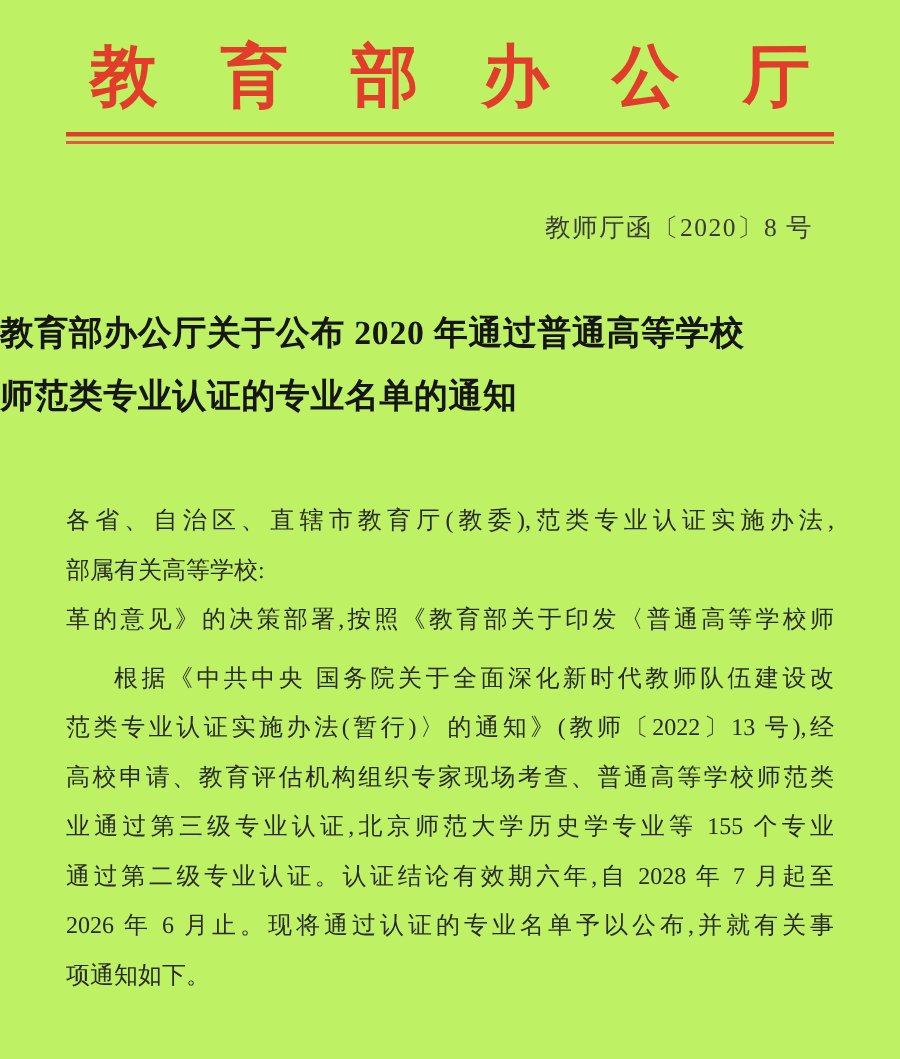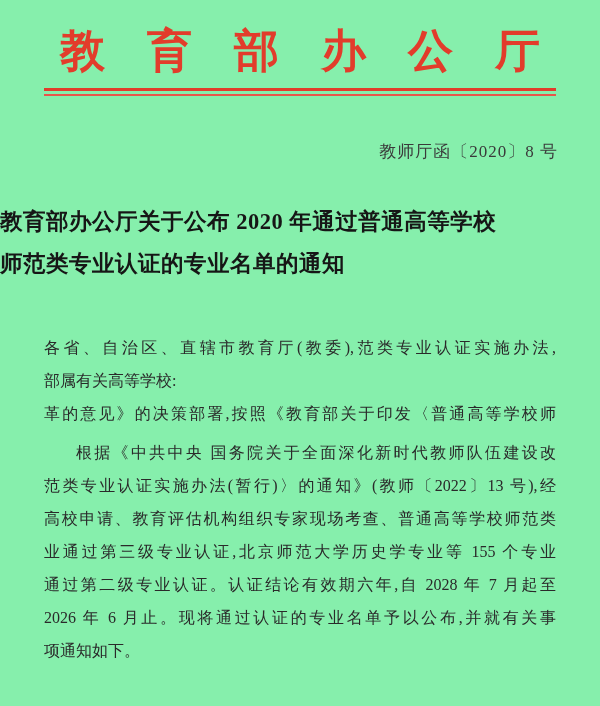--- a/index.html
+++ b/index.html
@@ -1,20 +1,20 @@
 <!DOCTYPE html>
 <html><head>
 <meta charset="utf-8">
 <style>
   html, body { margin: 0; padding: 0; background: #ffffff; }
   .page {
     position: relative;
     width: 600px;
     height: 706px;
-    background: #86efac;
+    background: #bef264;
     overflow: hidden;
     box-sizing: border-box;
     padding-top: 20px;
     font-family: "Liberation Serif", "DejaVu Serif", serif;
   }
   
   .org-title {
     margin: 0;
     text-align: center;
     font-size: 45px;
@@ -27,21 +27,21 @@
   }
   .red-rule {
     margin: 6px 44px 0 44px;
     height: 3px;
     border-top: 3px solid #e23c2b;
     border-bottom: 2px solid #e8564a;
   }
   
   .doc-number {
     margin-top: 44px;
-    padding-right: 42px;
+    padding-right: 58px;
     text-align: right;
     font-size: 17px;
     color: #3a3a3a;
     letter-spacing: 1px;
   }
   
   .doc-title {
     margin-top: 38px;
     text-align: left;
     font-size: 22.5px;

